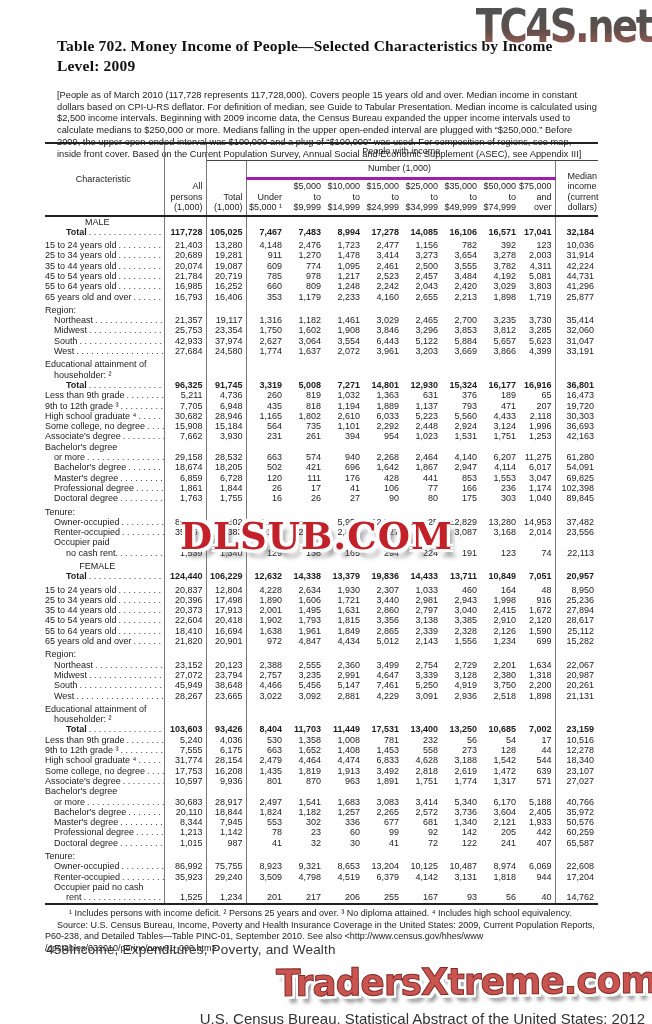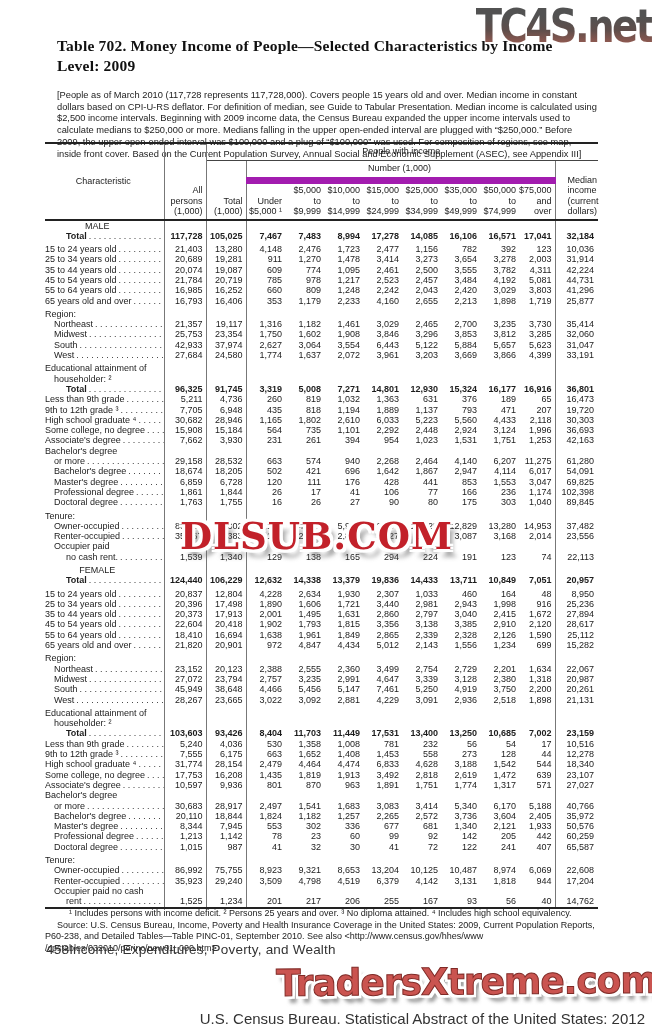--- a/index.html
+++ b/index.html
@@ -23,21 +23,21 @@
     font-size:9px;color:#1c1c1c;
     border-top:2px solid #222;border-bottom:2px solid #222;
   }
   thead{border-bottom:2px solid #222;}
   th{font-weight:normal;white-space:pre-line;vertical-align:bottom;
      font-size:9px;line-height:10.5px;padding:1px 2px 2px 0;}
   th.ch{vertical-align:middle;border-right:1px solid #777;}
   th.ap{text-align:right;border-right:1px solid #777;padding-right:3px;}
   th.pwi{text-align:center;vertical-align:middle;border-bottom:1px solid #444;line-height:13px;}
   th.tot{text-align:right;border-right:1px solid #777;padding-right:3px;}
-  th.numgrp{text-align:center;vertical-align:middle;border-bottom:7px solid #a21caf;line-height:13px;}
+  th.numgrp{text-align:center;vertical-align:middle;border-bottom:3px solid #a21caf;line-height:13px;}
   th.med{text-align:center;border-left:1px solid #777;padding-left:12px;}
   th.br{text-align:right;padding-right:3px;}
   tbody td{padding:0;height:10.3px;line-height:10.3px;white-space:nowrap;overflow:hidden;}
   tbody td:nth-child(1){border-right:1px solid #777;}
   tbody td:nth-child(2){border-right:1px solid #777;}
   tbody td:nth-child(3){border-right:1px solid #777;}
   tbody td:nth-child(12){border-left:1px solid #777;}
   td.num{text-align:right;padding-right:3px;}
   td.num:nth-child(12){padding-right:4px;}
   .b{font-weight:bold;}

